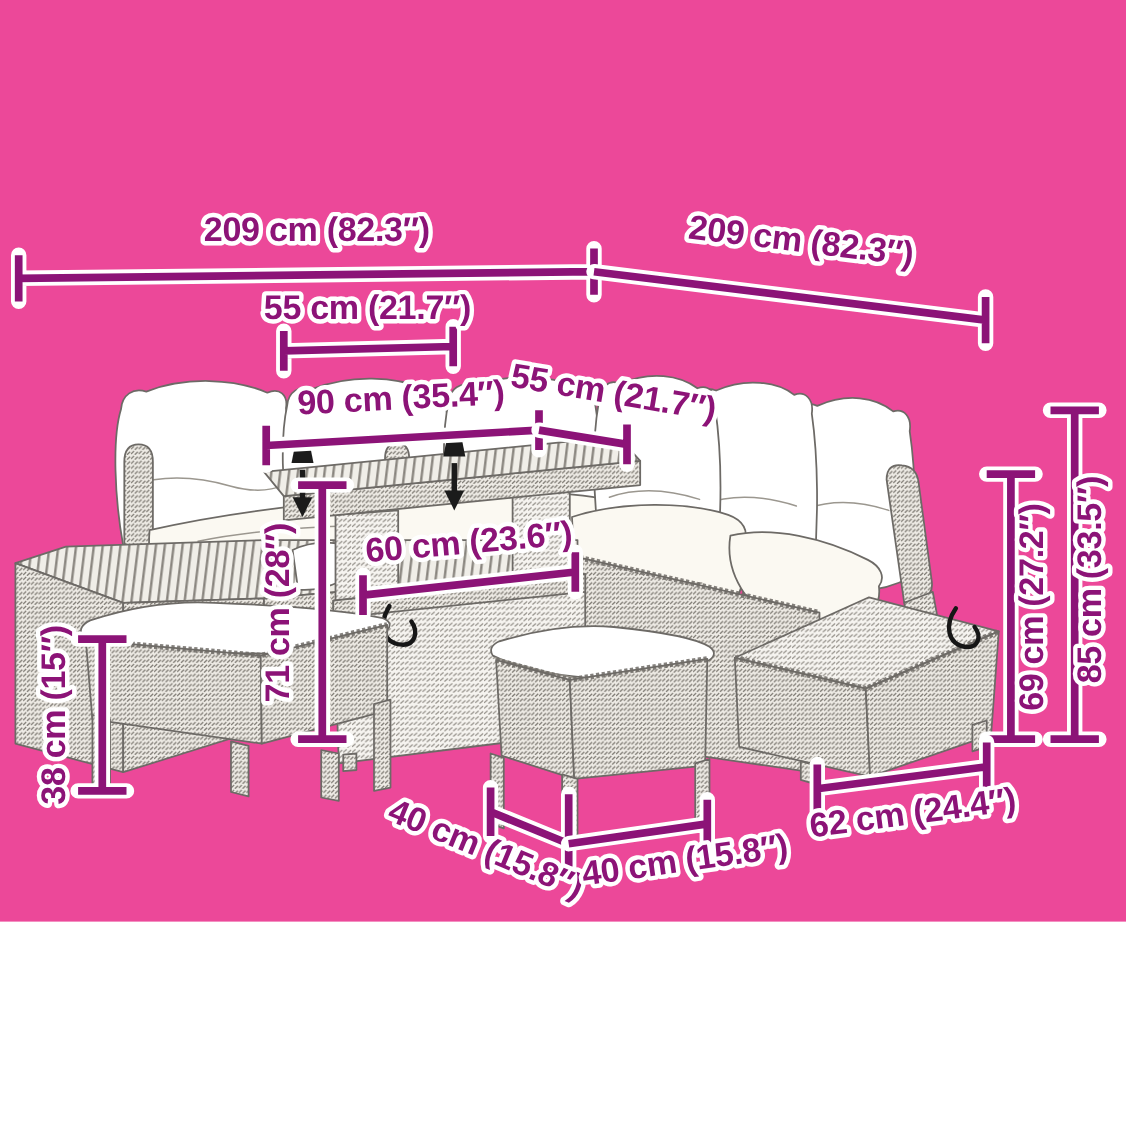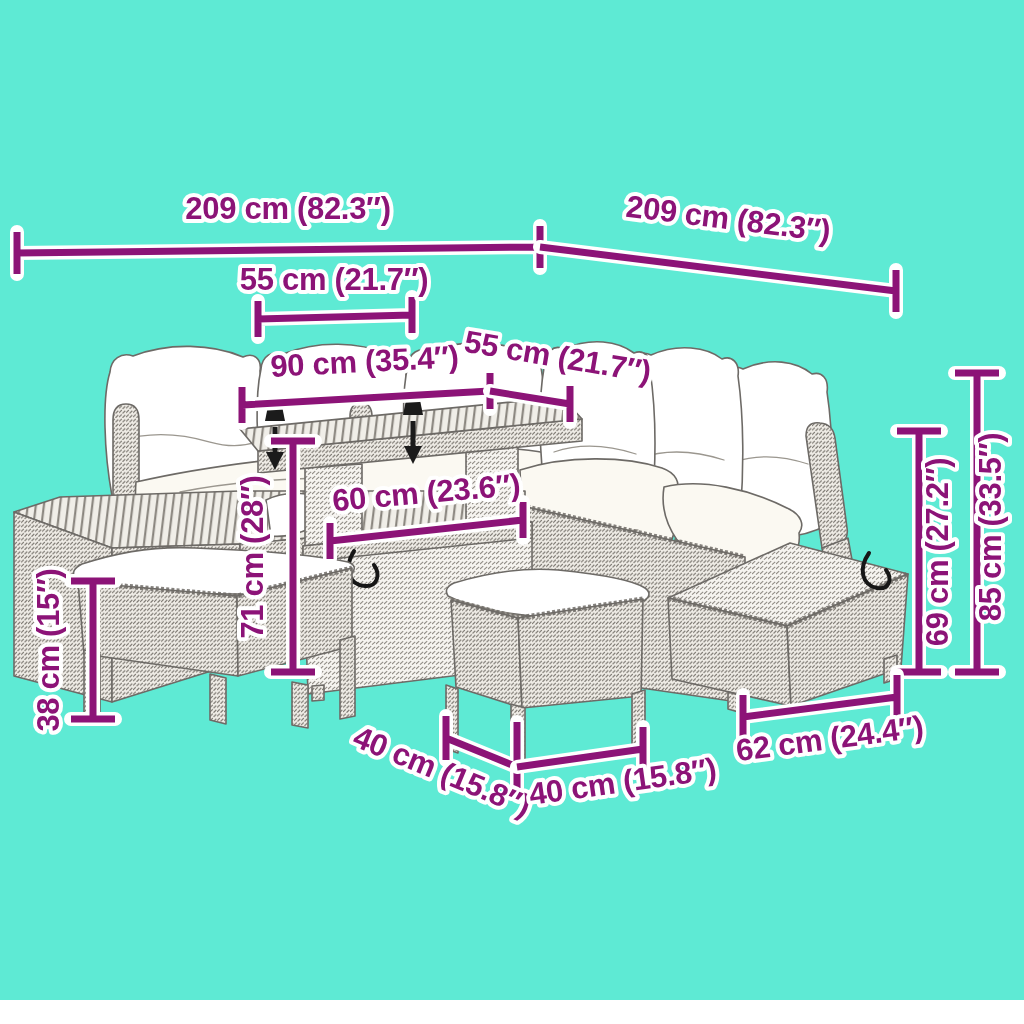--- a/index.html
+++ b/index.html
@@ -1,17 +1,17 @@
 <!DOCTYPE html>
 <html style="--dim: #8C1377; --ink: #6d6a66;"><head>
 <meta charset="utf-8">
 <style>
   :root { --dim:#8C1377; --ink:#6d6a66; }
   html,body { margin:0; padding:0; background:#fff; }
-  .page { width:1024px; height:1000px; background:#5eead4; position:relative; overflow:hidden;
+  .page { width:1024px; height:838px; background:#ec4899; position:relative; overflow:hidden;
           font-family:"Liberation Sans", sans-serif; }
   svg { display:block; }
 
   
   .outl   { stroke:var(--ink); stroke-width:1.6; stroke-linejoin:round; }
   .fillW  { fill:#ffffff; }
   .fillC  { fill:#fbf9f2; }
   .crease { fill:none; stroke:#9b978f; stroke-width:1.3; stroke-linecap:round; }
   .braid  { fill:none; stroke:#6f6b66; stroke-width:5; stroke-dasharray:3 2.2; opacity:.85; }
   .rope   { fill:none; stroke:#161616; stroke-width:4; stroke-linecap:round; }

